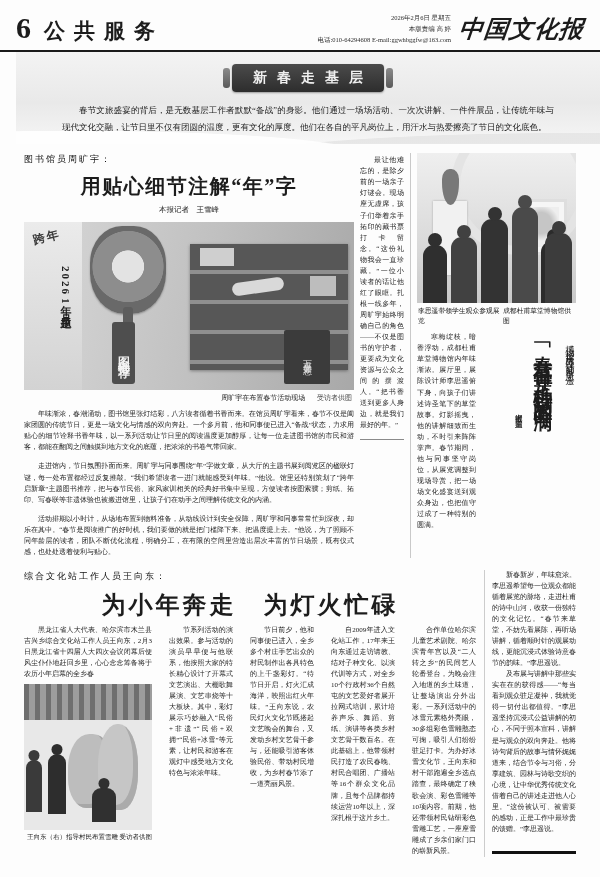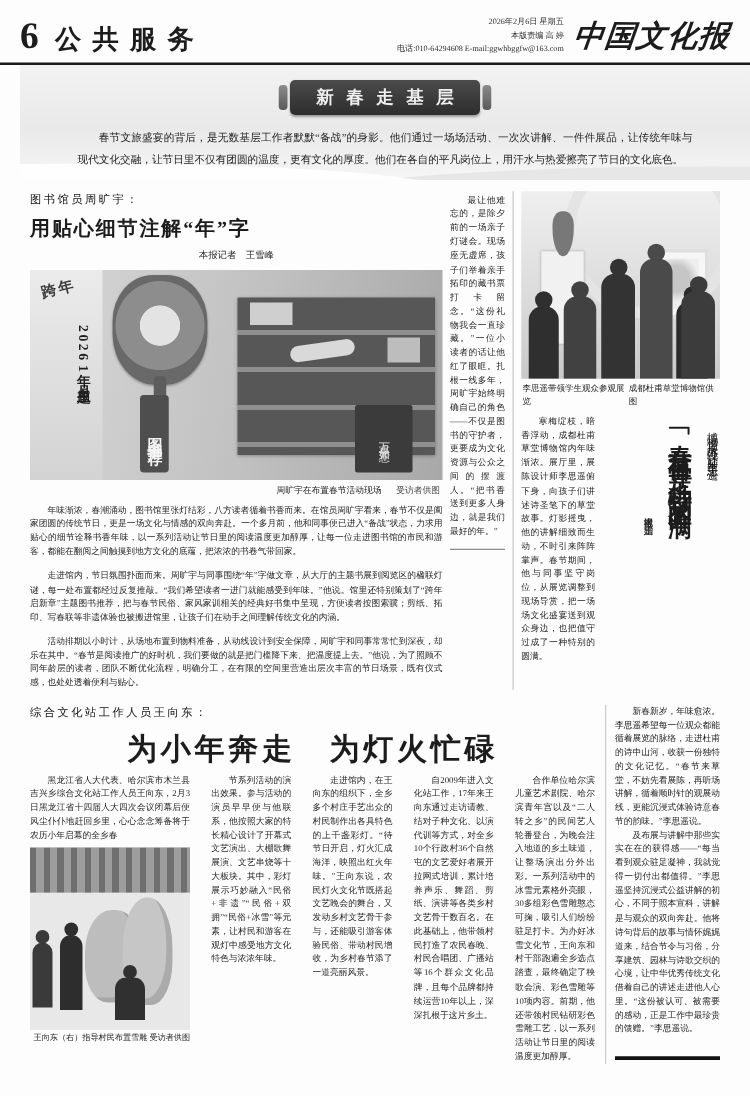--- a/index.html
+++ b/index.html
@@ -40,21 +40,21 @@
   .intro { width:492px; margin:0 auto; font-size:8.5px; line-height:1.95;
            text-indent:2em; color:#222; text-align:justify; }
 
   
   .main { padding:9px 24px 0; }
   .top { display:flex; gap:6px; }
   .kicker { font-size:9px; letter-spacing:2px; color:#111; }
   .byline { text-align:center; font-size:7.5px; color:#222; }
 
   .art1 { width:330px; flex:none; }
-  .headline1 { font-size:16px; font-weight:bold; text-align:left; letter-spacing:1.5px; margin:7px 0 5px; }
+  .headline1 { font-size:20px; font-weight:bold; text-align:center; letter-spacing:1.5px; margin:7px 0 5px; }
   .art1 .byline { margin-bottom:7px; }
 
   .photo { position:relative; overflow:hidden; }
   .photo1 { height:168px; background:linear-gradient(100deg,#d8d8d8,#c0c0c0 55%,#a8a8a8); }
   .p1-strip { position:absolute; left:0; top:0; bottom:0; width:58px;
               background:linear-gradient(180deg,#ebebeb,#d3d3d3); }
   .p1-k1 { position:absolute; left:9px; top:7px; font-size:12px; font-weight:bold;
            transform:rotate(-14deg); color:#3a3a3a; letter-spacing:2px; }
   .p1-year { position:absolute; left:34px; top:44px; writing-mode:vertical-rl;
              font-size:11px; font-weight:bold; color:#1f1f1f; letter-spacing:2px; }
@@ -256,27 +256,27 @@
             </div>
             <div class="cap2">
               <span>王向东（右）指导村民布置雪雕</span>
               <span>受访者供图</span>
             </div>
           </div>
           <div class="flexcol">
               <p>节系列活动的演出效果。参与活动的演员早早便与他联系，他按照大家的特长精心设计了开幕式文艺演出、大棚歌舞展演、文艺串烧等十大板块。其中，彩灯展示巧妙融入“民俗+非遗”“民俗+双拥”“民俗+冰雪”等元素，让村民和游客在观灯中感受地方文化特色与浓浓年味。</p>
             </div>
           <div class="flexcol">
-              <p>走进馆内，在王向东的组织下，全乡多个村庄手艺出众的村民制作出各具特色的上千盏彩灯。“待节日开启，灯火汇成海洋，映照出红火年味。”王向东说，农民灯火文化节既搭起文艺晚会的舞台，又发动乡村文艺骨干参与，还能吸引游客体验民俗、带动村民增收，为乡村春节添了一道亮丽风景。</p>
+              <p>节日前夕，他和同事便已进入，全乡多个村庄手艺出众的村民制作出各具特色的上千盏彩灯。“待节日开启，灯火汇成海洋，映照出红火年味。”王向东说，农民灯火文化节既搭起文艺晚会的舞台，又发动乡村文艺骨干参与，还能吸引游客体验民俗、带动村民增收，为乡村春节添了一道亮丽风景。</p>
             </div>
           <div class="flexcol">
               <p>自2009年进入文化站工作，17年来王向东通过走访请教、结对子种文化、以演代训等方式，对全乡10个行政村36个自然屯的文艺爱好者展开拉网式培训，累计培养声乐、舞蹈、剪纸、演讲等各类乡村文艺骨干数百名。在此基础上，他带领村民打造了农民春晚、村民合唱团、广播站等16个群众文化品牌，且每个品牌都持续运营10年以上，深深扎根于这片乡土。</p>
             </div>
           <div class="flexcol">
-              <p>合作单位哈尔滨儿童艺术剧院、哈尔滨青年宫以及“二人转之乡”的民间艺人轮番登台，为晚会注入地道的乡土味道，让整场演出分外出彩。一系列活动中的冰雪元素格外亮眼，30多组彩色雪雕憨态可掬，吸引人们纷纷驻足打卡。为办好冰雪文化节，王向东和村干部跑遍全乡选点踏查，最终确定了秧歌会演、彩色雪雕等10项内容。前期，他还带领村民钻研彩色雪雕工艺，以一系列活动让节日里的阅读温度更加醇厚。</p>
+              <p>合作单位哈尔滨儿童艺术剧院、哈尔滨青年宫以及“二人转之乡”的民间艺人轮番登台，为晚会注入地道的乡土味道，让整场演出分外出彩。一系列活动中的冰雪元素格外亮眼，30多组彩色雪雕憨态可掬，吸引人们纷纷驻足打卡。为办好冰雪文化节，王向东和村干部跑遍全乡选点踏查，最终确定了秧歌会演、彩色雪雕等10项内容。前期，他还带领村民钻研彩色雪雕工艺，一座座雪雕成了乡亲们家门口的崭新风景。</p>
             </div>
         </div>
       </div>
 
       <div class="a3bottom bodytext">
         <p>新春新岁，年味愈浓。李思遥希望每一位观众都能循着展览的脉络，走进杜甫的诗中山河，收获一份独特的文化记忆。“春节来草堂，不妨先看展陈，再听场讲解，循着顺时针的观展动线，更能沉浸式体验诗意春节的韵味。”李思遥说。</p>
         <p>及布展与讲解中那些实实在在的获得感——“每当看到观众驻足凝神，我就觉得一切付出都值得。”李思遥坚持沉浸式公益讲解的初心，不同于照本宣科，讲解是与观众的双向奔赴。他将诗句背后的故事与情怀娓娓道来，结合节令与习俗，分享建筑、园林与诗歌交织的心境，让中华优秀传统文化借着自己的讲述走进他人心里。“这份被认可、被需要的感动，正是工作中最珍贵的馈赠。”李思遥说。</p>
         <div class="endrule"></div>
       </div>
     </div>

